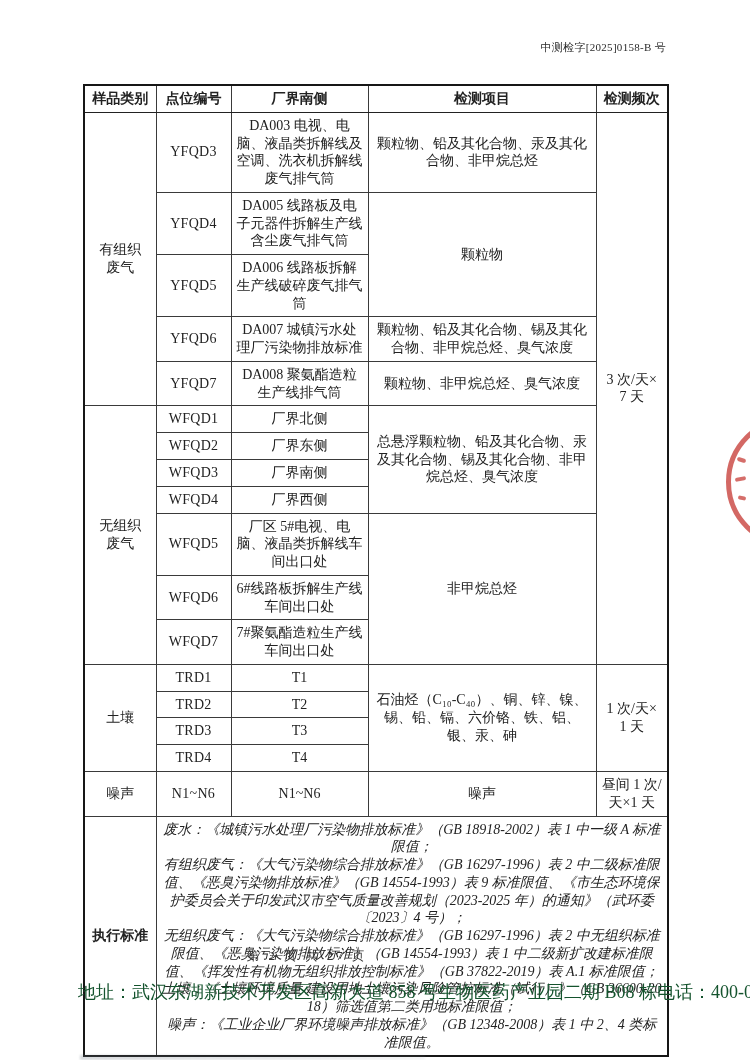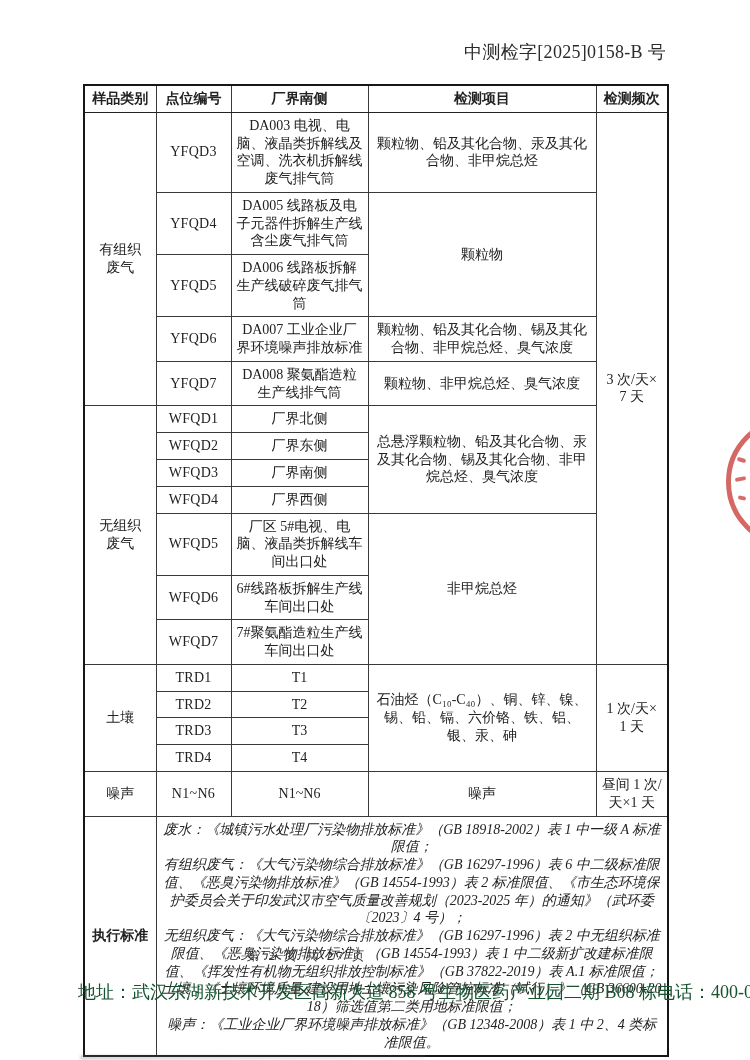--- a/index.html
+++ b/index.html
@@ -4,21 +4,21 @@
 <style>
   html,body{margin:0;padding:0;}
   body{
     width:750px;height:1060px;position:relative;overflow:hidden;
     background:#ffffff;
     font-family:"Liberation Serif","DejaVu Serif",serif;
     color:#1f1f1f;
   }
   .doc-number{
     position:absolute;top:40px;right:84px;
-    font-size:18px;color:#2b2b2b;letter-spacing:.3px;margin-left:20px;
+    font-size:11px;color:#2b2b2b;letter-spacing:.3px;margin-left:20px;
   }
   table.report{
     position:absolute;left:83px;top:84px;width:584px;
     border-collapse:collapse;table-layout:fixed;
     border:2px solid #161616;
   }
   table.report td,table.report th{
     border:1px solid #3a3a3a;
     font-size:14px;line-height:1.27;
     text-align:center;vertical-align:middle;
@@ -102,21 +102,21 @@
     <td class="code-cell">YFQD4</td>
     <td>DA005 线路板及电子元器件拆解生产线含尘废气排气筒</td>
     <td rowspan="2">颗粒物</td>
   </tr>
   <tr>
     <td class="code-cell">YFQD5</td>
     <td>DA006 线路板拆解生产线破碎废气排气筒</td>
   </tr>
   <tr>
     <td class="code-cell">YFQD6</td>
-    <td>DA007 工业企业厂界环境噪声排放标准</td>
+    <td>DA007 城镇污水处理厂污染物排放标准</td>
     <td>颗粒物、铅及其化合物、锡及其化合物、非甲烷总烃、臭气浓度</td>
   </tr>
   <tr>
     <td class="code-cell">YFQD7</td>
     <td>DA008 聚氨酯造粒生产线排气筒</td>
     <td>颗粒物、非甲烷总烃、臭气浓度</td>
   </tr>
 
   <tr>
     <td rowspan="7" class="pre">无组织
@@ -178,21 +178,21 @@
     <td>N1~N6</td>
     <td>噪声</td>
     <td class="pre">昼间 1 次/
 天×1 天</td>
   </tr>
 
   <tr>
     <td class="std-label">执行标准</td>
     <td colspan="4" class="std-cell">
       <div class="std-line">废水：《城镇污水处理厂污染物排放标准》（GB 18918-2002）表 1 中一级 A 标准限值；</div>
-      <div class="std-line">有组织废气：《大气污染物综合排放标准》（GB 16297-1996）表 6 中二级标准限值、《恶臭污染物排放标准》（GB 14554-1993）表 2 标准限值、《市生态环境保护委员会关于印发武汉市空气质量改善规划（2023-2025 年）的通知》（武环委〔2023〕4 号）；</div>
+      <div class="std-line">有组织废气：《大气污染物综合排放标准》（GB 16297-1996）表 2 中二级标准限值、《恶臭污染物排放标准》（GB 14554-1993）表 9 标准限值、《市生态环境保护委员会关于印发武汉市空气质量改善规划（2023-2025 年）的通知》（武环委〔2023〕4 号）；</div>
       <div class="std-line">无组织废气：《大气污染物综合排放标准》（GB 16297-1996）表 2 中无组织标准限值、《恶臭污染物排放标准》（GB 14554-1993）表 1 中二级新扩改建标准限值、《挥发性有机物无组织排放控制标准》（GB 37822-2019）表 A.1 标准限值；</div>
       <div class="std-line">土壤：《土壤环境质量 建设用地土壤污染风险管控标准（试行）》（GB 36600-2018）筛选值第二类用地标准限值；</div>
       <div class="std-line">噪声：《工业企业厂界环境噪声排放标准》（GB 12348-2008）表 1 中 2、4 类标准限值。</div>
     </td>
   </tr>
 </tbody>
   </table>
 
 <div class="stamp"></div>
 <div class="stamp-frag frag1"></div>

